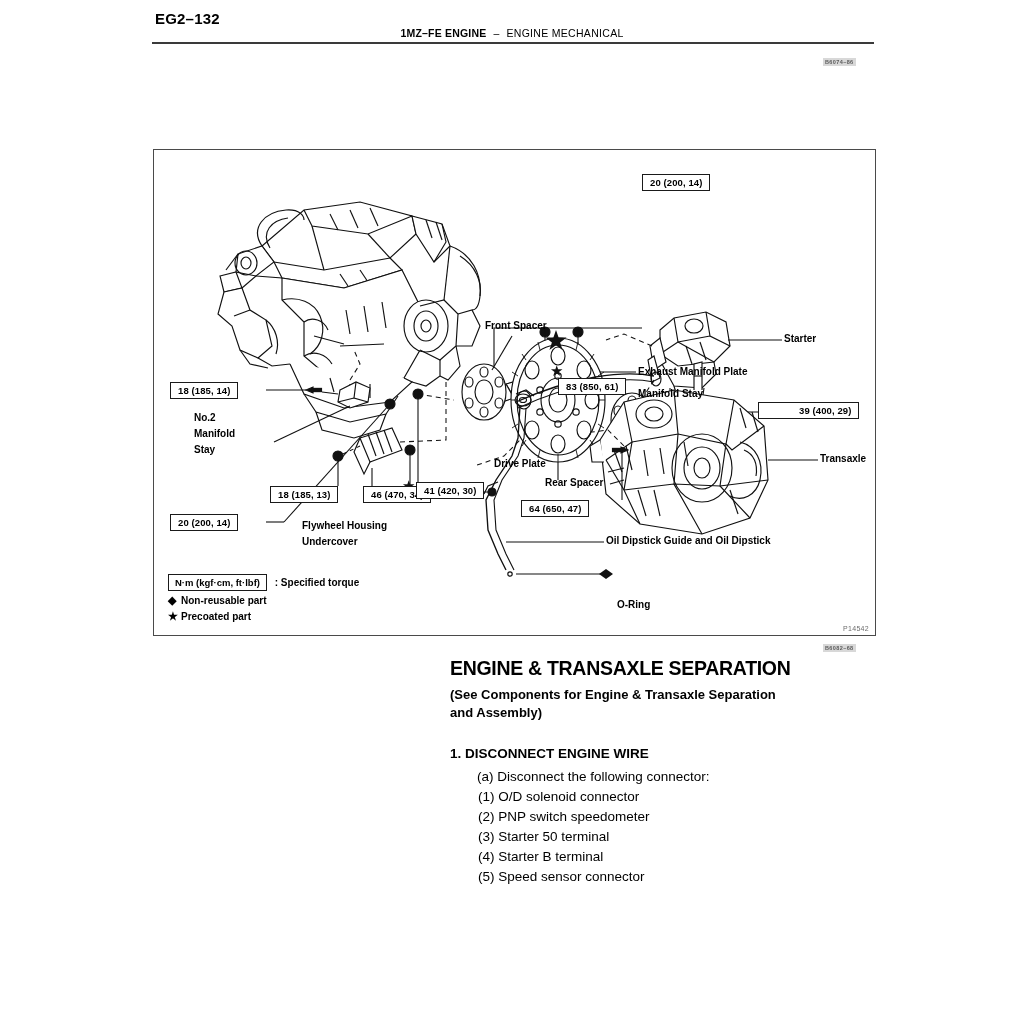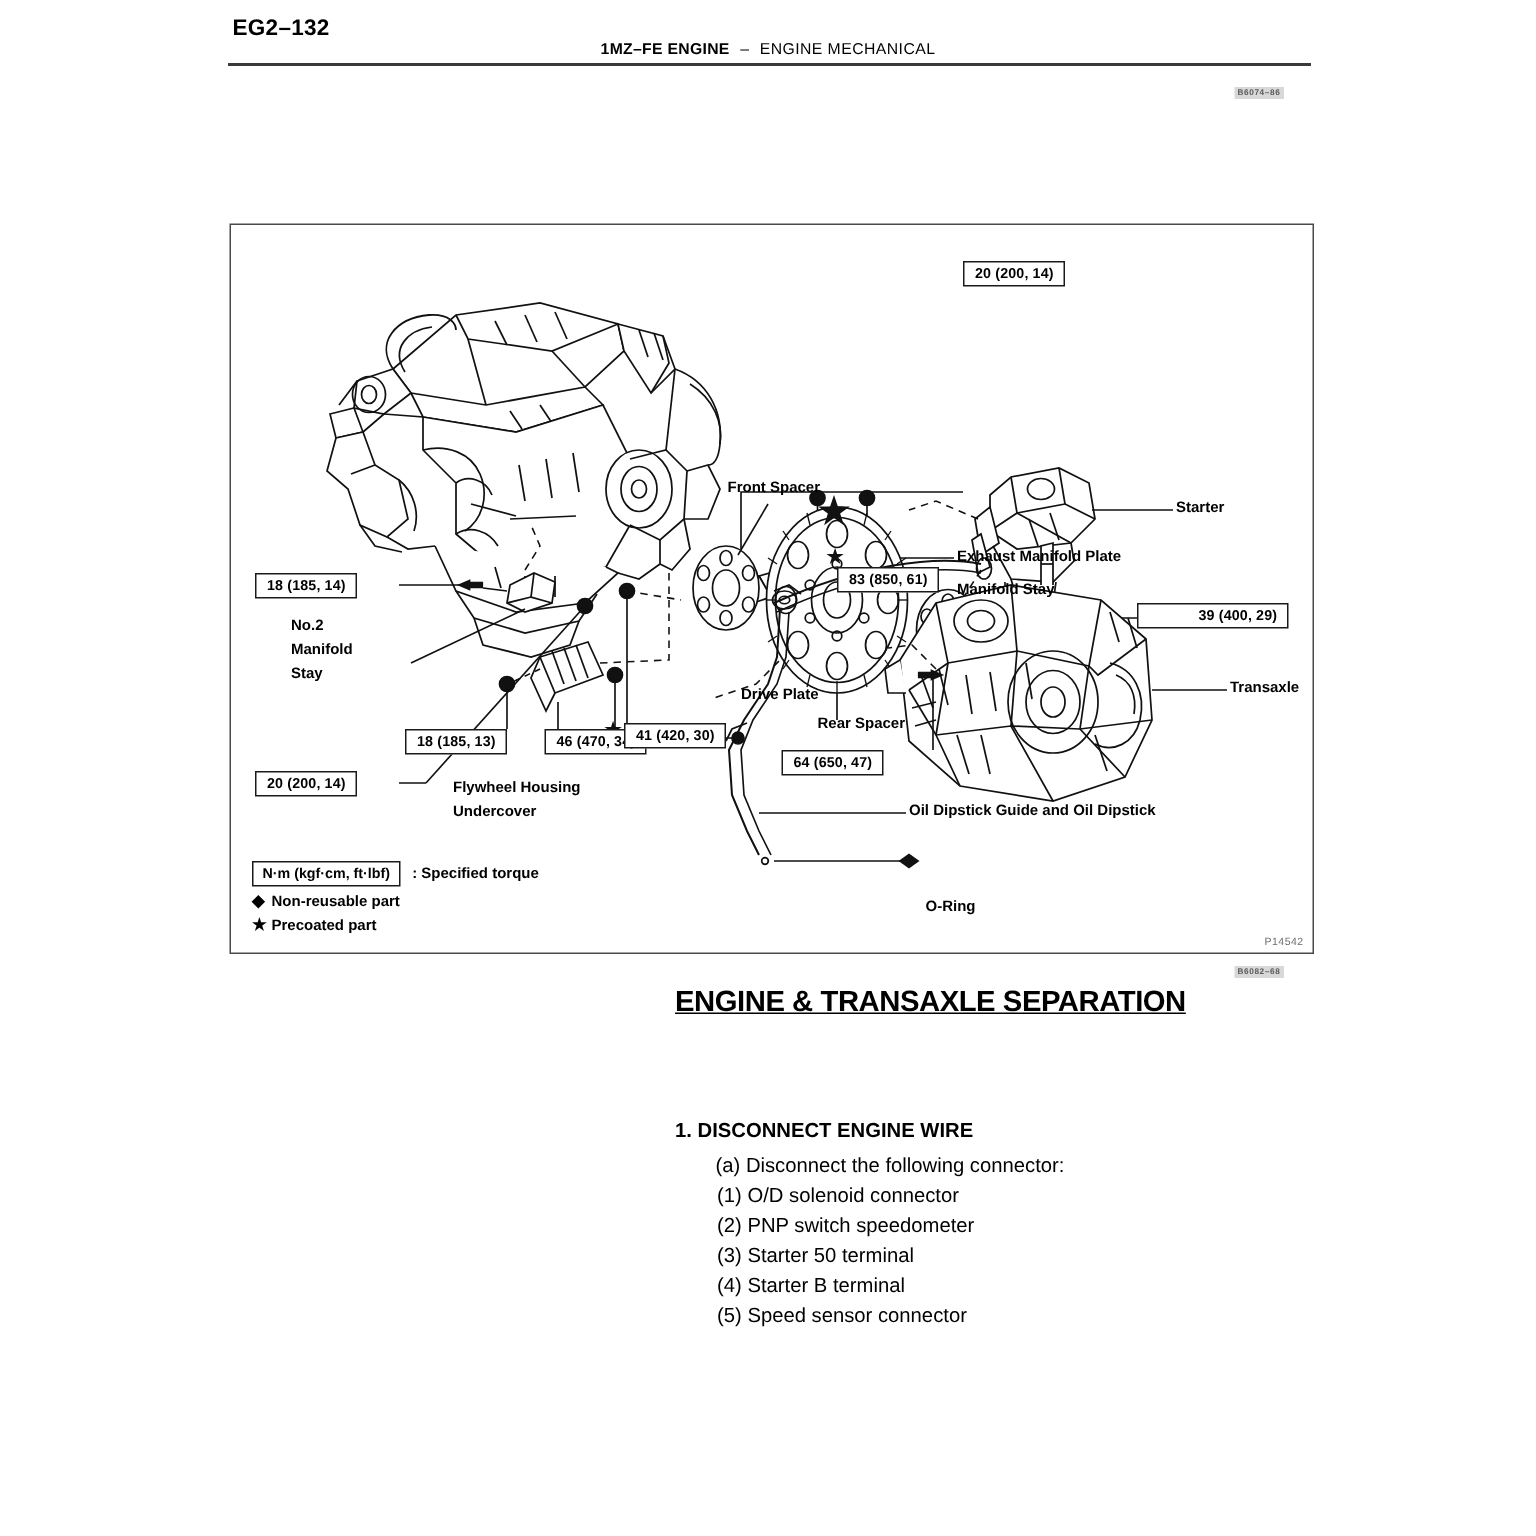--- a/index.html
+++ b/index.html
@@ -33,21 +33,21 @@
           padding:2px 7px 2px 7px;letter-spacing:.1px;white-space:nowrap;line-height:11px;}
 
   
   .legend{position:absolute;left:14px;bottom:12px;}
   .legend .unitbox{display:inline-block;border:1.4px solid #1a1a1a;padding:2px 6px;font-size:9.5px;font-weight:bold;}
   .legend .unitrow{font-size:10px;font-weight:bold;white-space:nowrap;}
   .legend .row{font-size:10px;font-weight:bold;margin-top:3px;white-space:nowrap;}
   .legend .gl{display:inline-block;width:13px;font-size:11px;}
 
   
-  .h2{position:absolute;left:450px;top:657px;font-size:19.5px;font-weight:bold;letter-spacing:-.3px;text-decoration:underline;}
+  .h2{position:absolute;left:450px;top:657px;font-size:19.5px;font-weight:bold;letter-spacing:-.3px;}
   .h2sub{position:absolute;left:450px;top:686px;width:380px;font-size:13px;font-weight:bold;line-height:18px;}
   .step{position:absolute;left:450px;top:746px;font-size:13.5px;font-weight:bold;}
   .proc{position:absolute;left:450px;width:400px;font-size:13.5px;line-height:19.8px;margin-left:27px;}
   .proc.a{top:767px;}
   .sub{position:absolute;left:478px;font-size:13.5px;line-height:19.8px;}
   .proc.b{top:894px;}
 </style>
 </head>
 <body>
 
@@ -441,20 +441,24 @@
       <div class="row">
         <span class="gl">★</span><span>Precoated part</span>
       </div>
     </div>
 
     <div class="figcode">P14542</div>
   </div>
 
   <div class="codetag t2">B6082–68</div>
   <div class="h2">ENGINE &amp; TRANSAXLE SEPARATION</div>
+  <div class="h2sub">
+    <div>(See Components for Engine &amp; Transaxle Separation</div>
+    <div>and Assembly)</div>
+  </div>
 
   <div class="step">1. DISCONNECT ENGINE WIRE</div>
   <div class="proc a">(a) Disconnect the following connector:</div>
   <div class="sub" style="top:787px;">(1) O/D solenoid connector</div>
   <div class="sub" style="top:807px;">(2) PNP switch speedometer</div>
   <div class="sub" style="top:827px;">(3) Starter 50 terminal</div>
   <div class="sub" style="top:847px;">(4) Starter B terminal</div>
   <div class="sub" style="top:867px;">(5) Speed sensor connector</div>
 
 </div>

